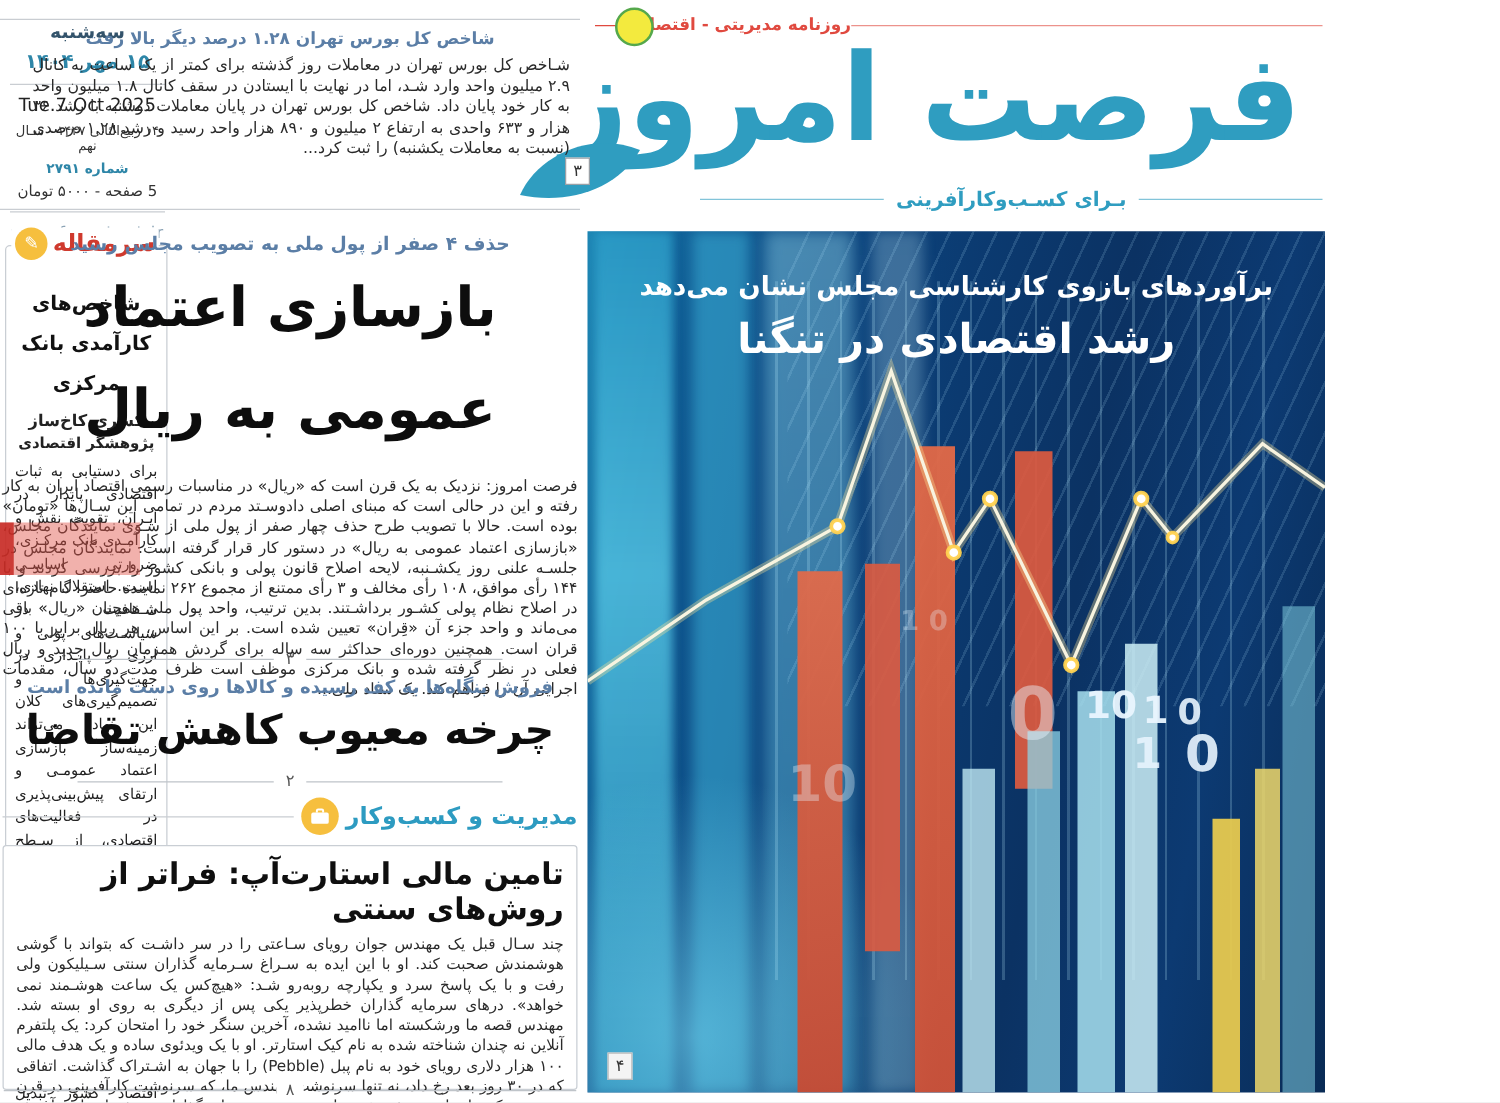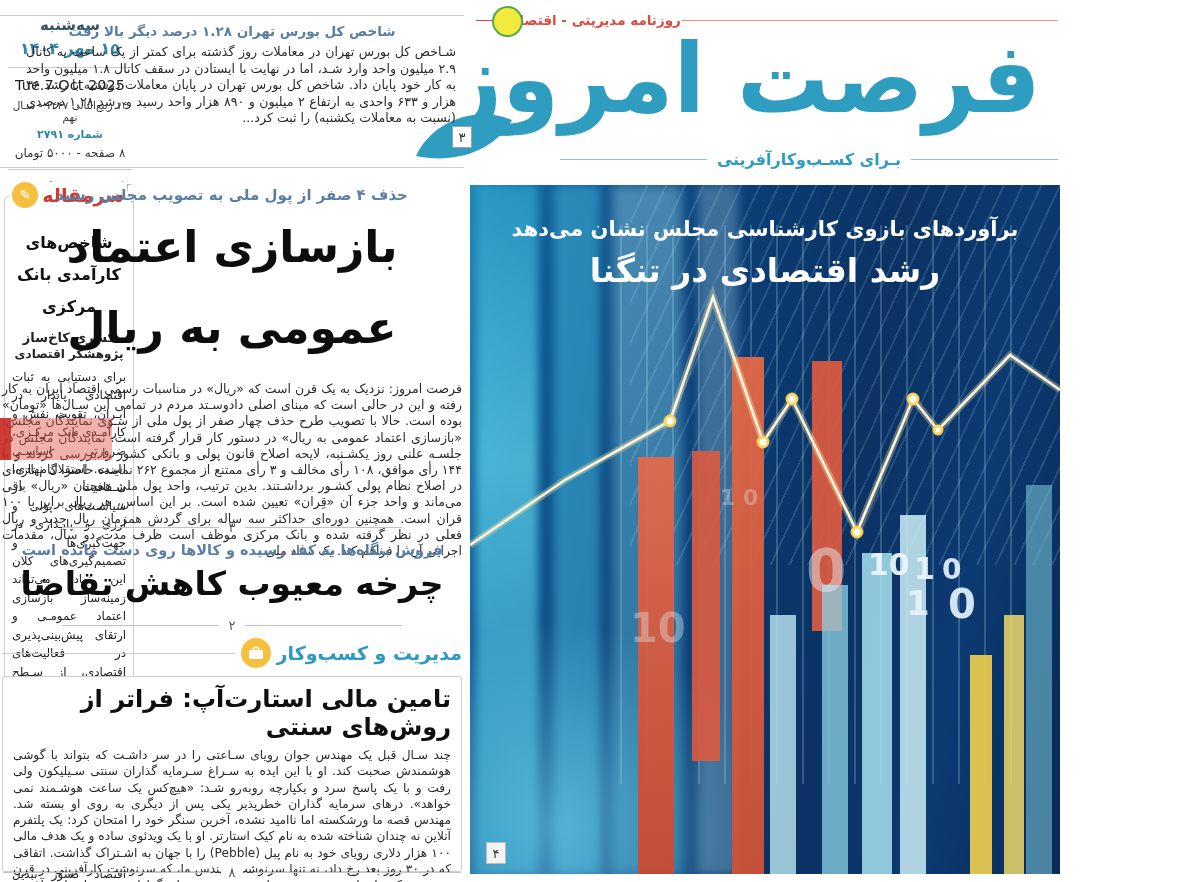--- a/index.html
+++ b/index.html
@@ -106,21 +106,21 @@
 
 <div id="page">
 
   <div class="abs datebox">
     <div class="d-weekday">سه‌شنبه</div>
     <div class="d-fa">۱۵ مهر ۱۴۰۴</div>
     <div class="d-rule"></div>
     <div class="d-en">Tue.7 Oct 2025</div>
     <div class="d-hijri">۱۴ ربیع‌الثانی ۱۴۴۷ - سـال نهم</div>
     <div class="d-issue">شماره ۲۷۹۱</div>
-    <div class="d-pages">۸ صفحه - ۵۰۰۰ تومان</div>
+    <div class="d-pages">5 صفحه - ۵۰۰۰ تومان</div>
     <div class="d-rule"></div>
     <div class="d-web">www.forsatnet.ir</div>
   </div>
 
   <div class="abs edbox">
     <div class="ed-head">
       <span class="ed-title-word">سرمقاله</span>
       <span class="icon-circle">✎</span>
     </div>
     <div class="ed-art-title">شاخص‌های کارآمدی بانک مرکزی</div>

